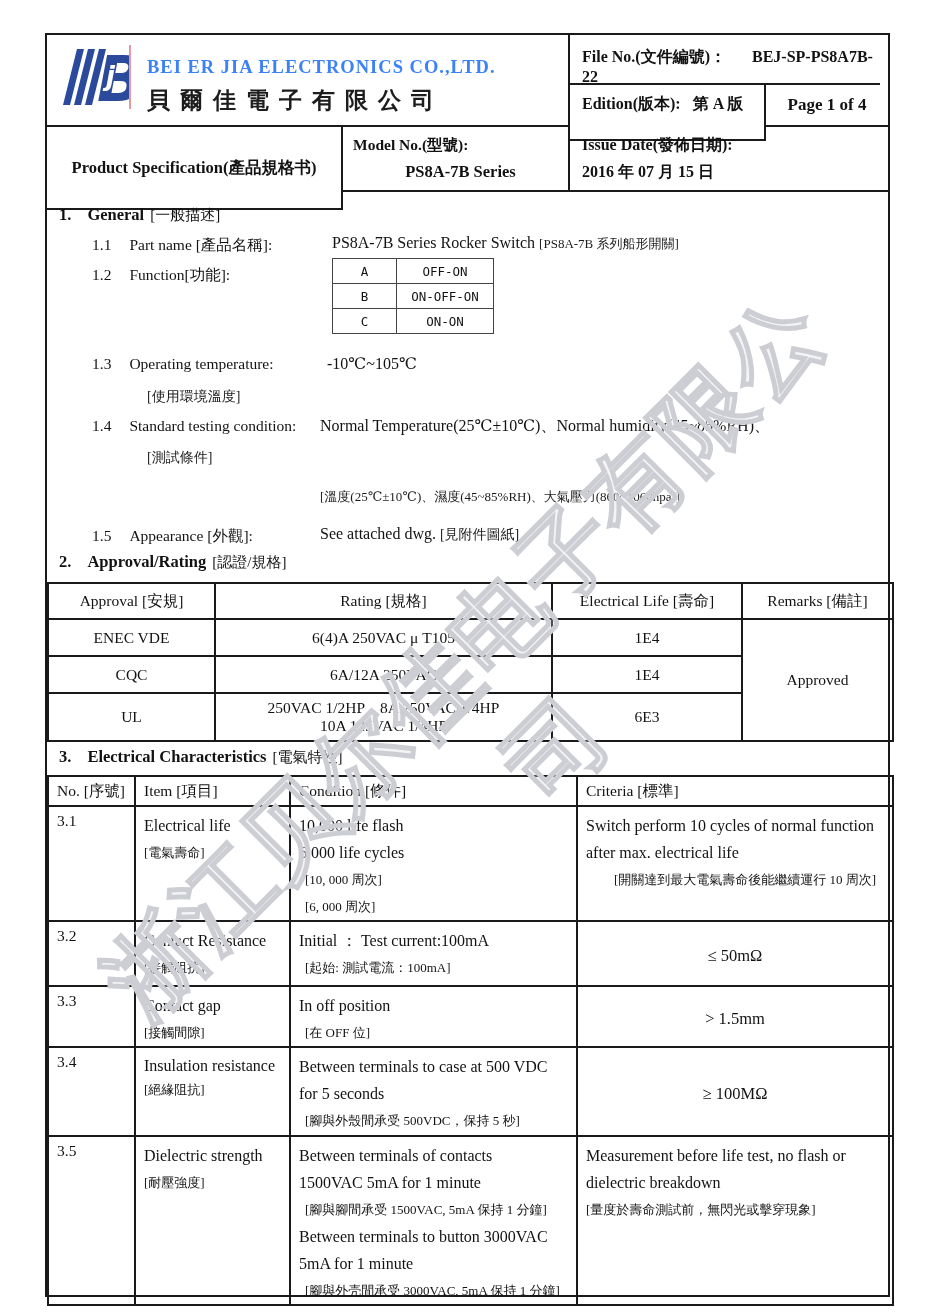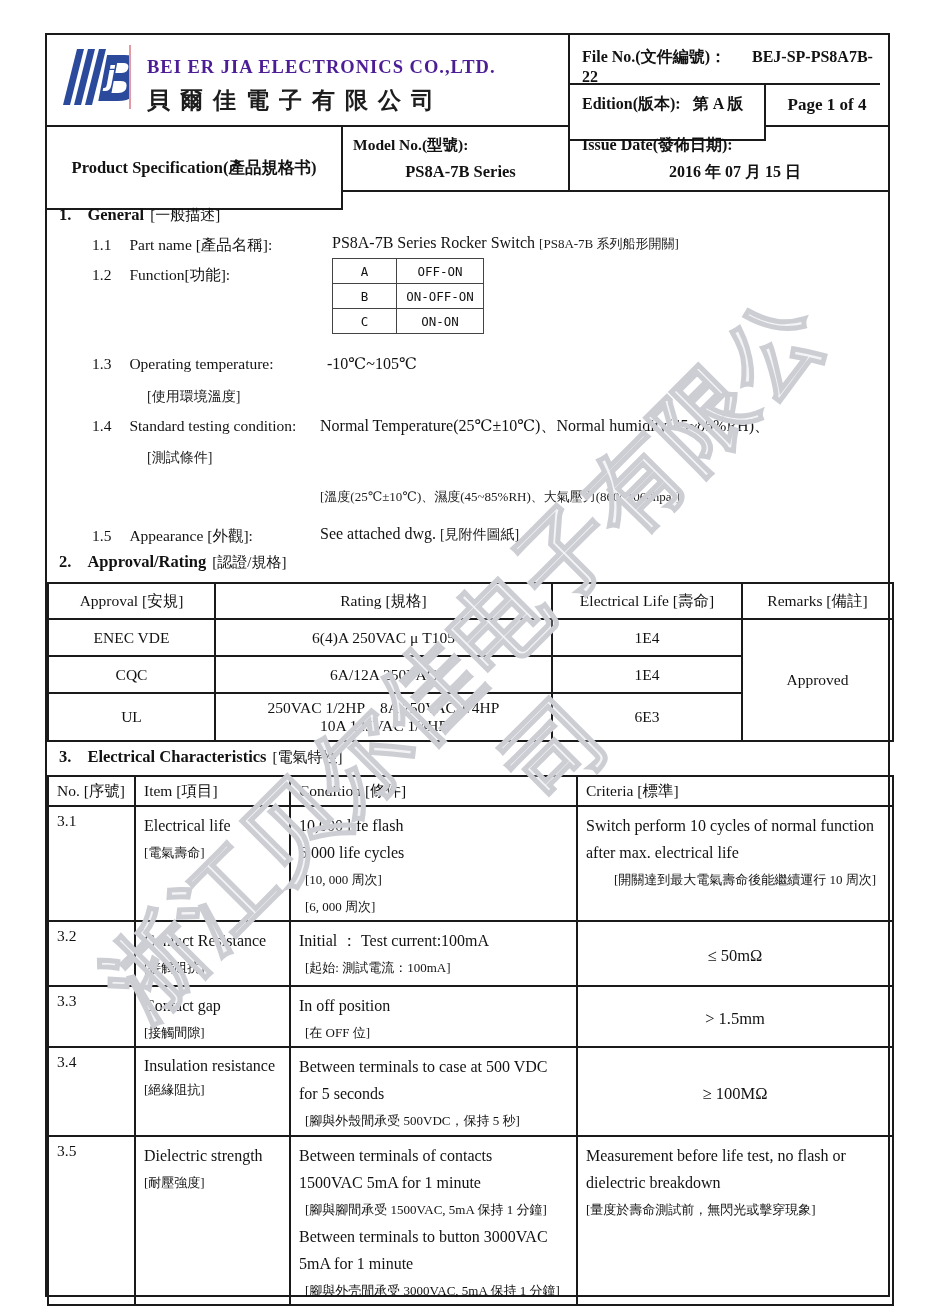--- a/index.html
+++ b/index.html
@@ -15,42 +15,42 @@
   .logo-cell { left:0; top:0; width:523px; height:92px; border-right:2px solid #1a1a1a; border-bottom:2px solid #1a1a1a; }
   .file-cell { left:523px; top:0; width:310px; height:50px; border-bottom:2px solid #1a1a1a; padding:12px 0 0 12px; font-size:16px; }
   .file-cell .val { margin-left:22px; }
   .edition-cell { left:523px; top:50px; width:196px; height:56px; border-right:2px solid #1a1a1a; border-bottom:2px solid #1a1a1a; padding:9px 0 0 12px; font-size:16px; }
   .edition-cell .val { margin-left:8px; }
   .pageno-cell { left:719px; top:50px; width:122px; height:42px; border-bottom:2px solid #1a1a1a; display:flex; align-items:center; justify-content:center; font-size:17px; }
   .prodspec-cell { left:0; top:92px; width:296px; height:83px; border-right:2px solid #1a1a1a; border-bottom:2px solid #1a1a1a; display:flex; align-items:center; justify-content:center; font-size:16.5px; padding:0 6px; text-align:center; }
   .model-cell { left:296px; top:92px; width:227px; height:65px; border-right:2px solid #1a1a1a; border-bottom:2px solid #1a1a1a; padding:8px 0 0 10px; font-size:15.5px; }
   .model-cell .line2 { text-align:center; font-size:16.5px; margin-top:6px; }
   .issue-cell { left:523px; top:92px; width:318px; height:65px; border-bottom:2px solid #1a1a1a; padding:8px 0 0 12px; font-size:16px; }
-  .issue-cell .line2 { text-align:center; font-size:16px; margin-top:6px; }
-
-  .co-en { position:absolute; left:100px; top:22px; font-size:18.5px; font-weight:bold; letter-spacing:1px; color:#4c1d95; }
+  .issue-cell .line2 { text-align:left; font-size:16px; margin-top:6px; }
+
+  .co-en { position:absolute; left:100px; top:22px; font-size:18.5px; font-weight:bold; letter-spacing:1px; color:#3b82f6; }
   .co-zh { position:absolute; left:100px; top:50px; font-size:23px; font-weight:600; letter-spacing:10px; color:#1d1d1d; }
   .red-divider { position:absolute; left:82px; top:10px; width:2px; height:64px; background:#e29aa5; }
   .logo-svg { position:absolute; left:12px; top:8px; }
 
   
   .line { position:absolute; white-space:nowrap; }
   .sec-num { font-weight:bold; font-size:16.5px; margin-right:16px; }
   .sec-ttl { font-weight:bold; font-size:16.5px; }
   .sec-zh { font-size:15px; font-weight:normal; margin-left:6px; }
   .itm-num { font-size:15.5px; margin-right:18px; }
   .itm-lbl { font-size:15.5px; }
   .val-en { font-size:16px; }
   .sm { font-size:13px; color:#1c1c1c; }
 
   
   .func-table { position:absolute; left:285px; top:223px; border-collapse:collapse; table-layout:fixed; }
   .func-table td { border:1px solid #444; height:25px; text-align:center; vertical-align:middle; font-family:"DejaVu Sans Mono",monospace; font-size:12.5px; }
   .func-table td.c1 { width:64px; }
-  .func-table td.c2 { width:87px; }
+  .func-table td.c2 { width:97px; }
 
   
   .appr-table { position:absolute; left:0; top:547px; width:845px; border-collapse:collapse; table-layout:fixed; }
   .appr-table td { border:2px solid #1a1a1a; text-align:center; vertical-align:middle; font-size:15.5px; }
   .appr-table tr.h td { height:36px; font-size:15.5px; }
   .appr-table tr.r1 td { height:37px; }
   .appr-table tr.r2 td { height:37px; }
   .appr-table tr.r3 td { height:48px; }
 
   

